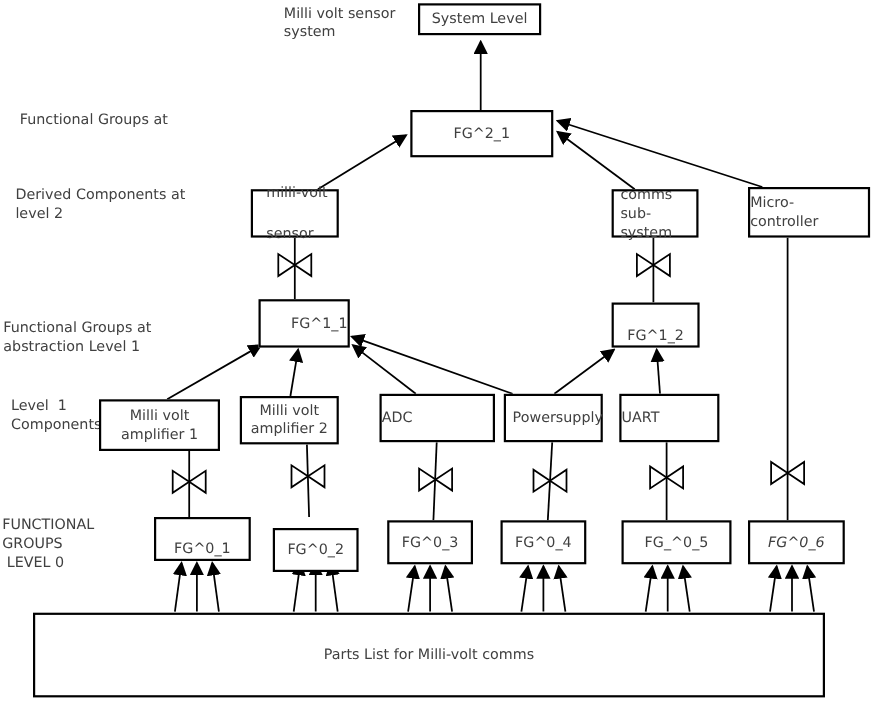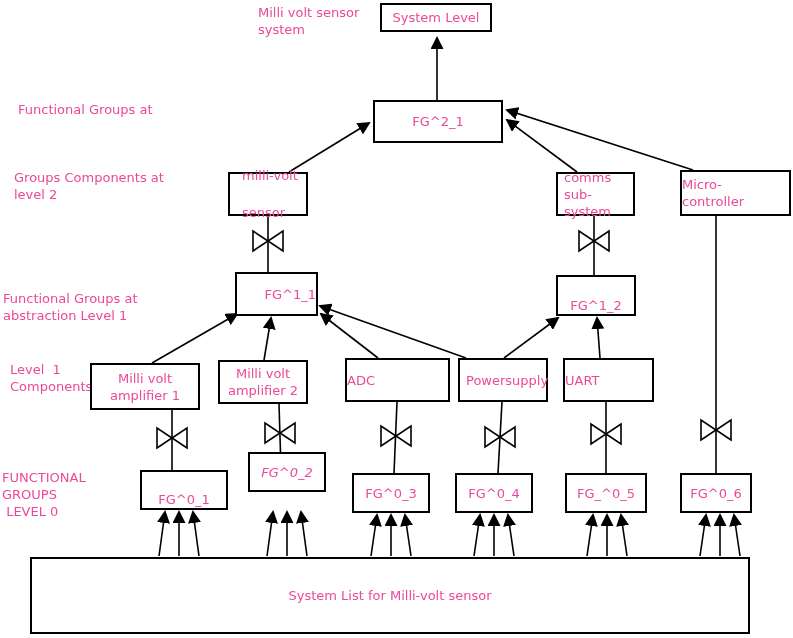--- a/index.html
+++ b/index.html
@@ -1,21 +1,21 @@
 <!DOCTYPE html>
 <html><head>
 <meta charset="utf-8">
 <style>
   html,body{margin:0;padding:0;background:#ffffff;}
   .canvas{
     position:relative;
     width:793px;height:638px;
     background:#ffffff;
     font-family:"DejaVu Sans","Liberation Sans",sans-serif;
-    font-size:13px;color:#ec4899;
+    font-size:13px;color:#404040;
     overflow:hidden;
   }
   .lines-svg{position:absolute;left:0;top:0;width:793px;height:638px;}
   .box{
     position:absolute;
     border:2px solid #000;
     background:#fff;
     box-sizing:border-box;
     display:flex;flex-direction:column;justify-content:center;
     line-height:17px;
@@ -106,21 +106,21 @@
   </svg>
 
   <div class="lbl" style="left:258px;top:4px;">
     <span>Milli volt sensor</span>
     <span>system</span>
   </div>
   <div class="lbl" style="left:18px;top:101px;">
     <span>Functional Groups at</span>
   </div>
   <div class="lbl" style="left:14px;top:169px;">
-    <span>Groups Components at</span>
+    <span>Derived Components at</span>
     <span>level 2</span>
   </div>
   <div class="lbl" style="left:3px;top:290px;">
     <span>Functional Groups at</span>
     <span>abstraction Level 1</span>
   </div>
   <div class="lbl" style="left:10px;top:361px;">
     <span>Level  1</span>
     <span>Components</span>
   </div>
@@ -179,33 +179,33 @@
     <span>Powersupply</span>
   </div>
 
   <div class="box al pad10" style="left:563px;top:358px;width:91px;height:44px;">
     <span>UART</span>
   </div>
 
   <div class="box ac" style="left:140px;top:470px;width:88px;height:40px;justify-content:flex-end;">
     <span>FG^0_1</span>
   </div>
-  <div class="box ac" style="left:248px;top:452px;width:78px;height:40px;font-style:italic;">
+  <div class="box ac" style="left:248px;top:480px;width:78px;height:40px;">
     <span>FG^0_2</span>
   </div>
   <div class="box ac" style="left:352px;top:473px;width:78px;height:40px;align-items:center;">
     <span>FG^0_3</span>
   </div>
   <div class="box ac" style="left:455px;top:473px;width:78px;height:40px;">
     <span>FG^0_4</span>
   </div>
-  <div class="box ac" style="left:565px;top:473px;width:82px;height:40px;">
+  <div class="box ac" style="left:565px;top:473px;width:100px;height:40px;">
     <span>FG_^0_5</span>
   </div>
-  <div class="box ac" style="left:680px;top:473px;width:72px;height:40px;">
+  <div class="box ac" style="left:680px;top:473px;width:88px;height:40px;font-style:italic;">
     <span>FG^0_6</span>
   </div>
 
   <div class="box ac" style="left:30px;top:557px;width:720px;height:77px;">
-    <span>System List for Milli-volt sensor</span>
+    <span>Parts List for Milli-volt comms</span>
   </div>
 
 </div>
 
 </body></html>

